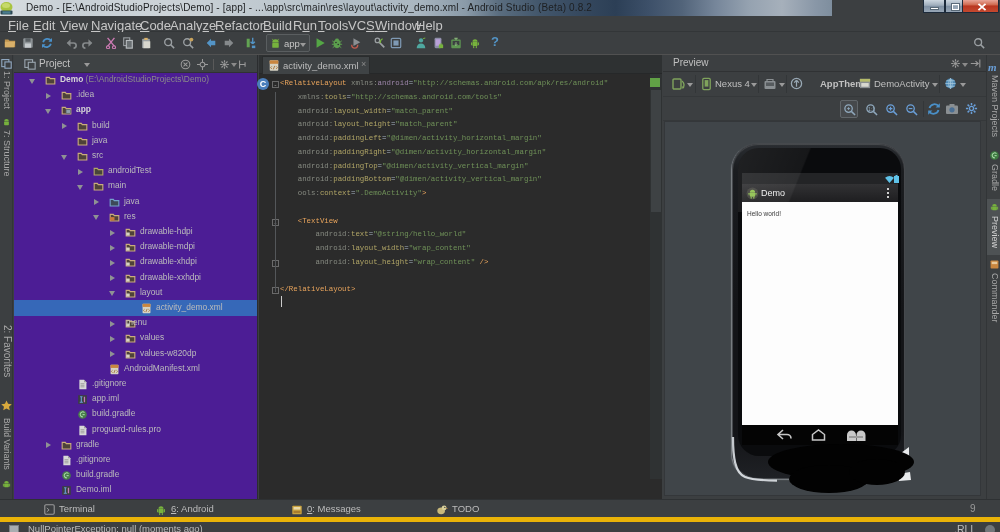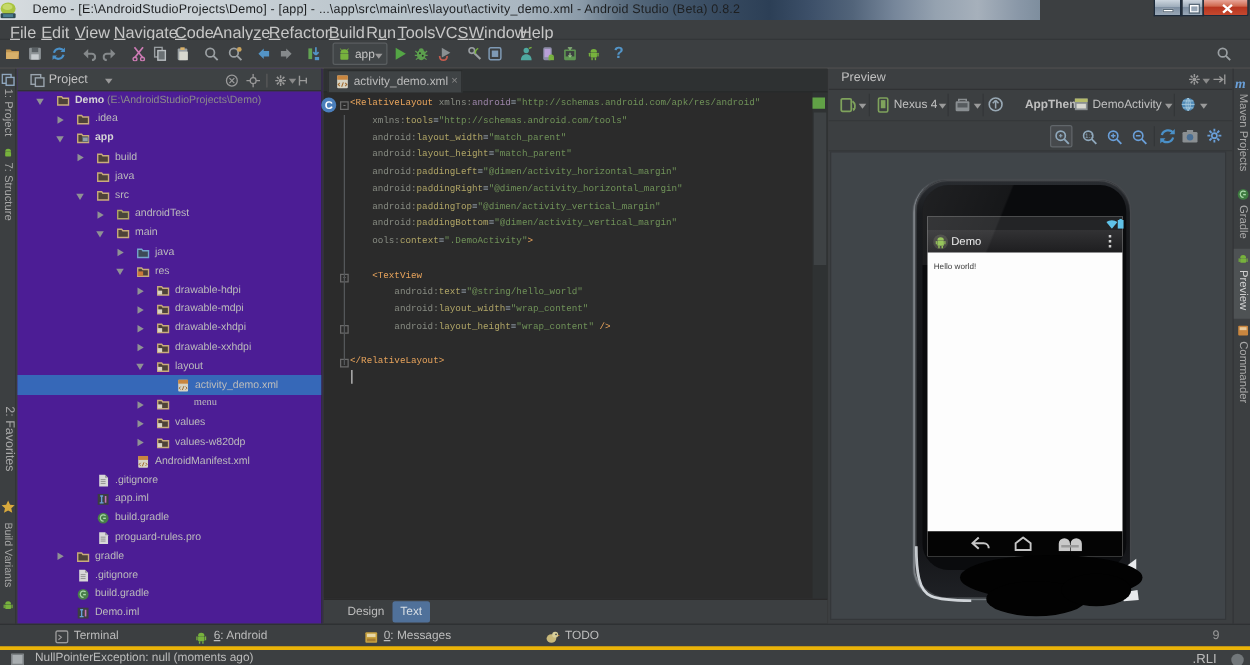--- a/index.html
+++ b/index.html
@@ -44,21 +44,21 @@
 
 #preview{left:663px;top:55px;width:323px;height:444px;background:#3C3F41;}
 #pvhead{position:absolute;left:0;top:0;width:323px;height:17px;border-bottom:1px solid #303234;color:#c0c0c0;font-size:10px;}
 #pvtb1{position:absolute;left:0;top:17px;width:323px;height:25px;border-bottom:1px solid #35383a;font-size:9.5px;color:#c0c0c0;}
 #pvtb2{position:absolute;left:0;top:42px;width:323px;height:24px;border-bottom:1px solid #35383a;}
 #canvas{position:absolute;left:1px;top:66px;width:317px;height:375px;background:#404549;border:1px solid #34373a;}
 
 #rstripe{left:986px;top:55px;width:14px;height:444px;background:#3C3F41;border-left:1px solid #323537;}
 
 #btools{left:0;top:499px;width:1000px;height:18px;background:#3C3F41;border-top:1px solid #2e3133;font-size:9.5px;color:#bcbcbc;}
-#status{left:0;top:517px;width:1000px;height:15px;background:#3C3F41;border-top:3px solid #eab308;font-size:9.5px;color:#bcbcbc;}
+#status{left:0;top:517px;width:1000px;height:15px;background:#3C3F41;border-top:5px solid #eab308;font-size:9.5px;color:#bcbcbc;}
 
 #phone{position:absolute;left:67px;top:21px;width:173px;height:336px;background:linear-gradient(180deg,#2a2d31 0%,#1a1c1f 8%,#131417 50%,#131417 86%,#1f2125 100%);border-radius:26px;border:1px solid #46494d;box-shadow:inset 0 1px 1px rgba(255,255,255,.15), -1px 1px 1px rgba(200,205,210,.45);}
 #pglass{position:absolute;left:5px;top:4px;width:163px;height:308px;border-radius:21px;background:#0a0b0d;}
 #pscreen{position:absolute;left:9px;top:29px;width:156px;height:272px;background:#fdfdfd;}
 #pstatus{position:absolute;left:0;top:0;width:156px;height:11px;background:#232426;}
 #paction{position:absolute;left:0;top:11px;width:156px;height:18px;background:linear-gradient(180deg,#323234,#1e1e20);}
 #pnav{position:absolute;left:0;top:252px;width:156px;height:20px;background:#040404;}
 .pvi{position:absolute;font-size:9.5px;color:#c0c0c0;white-space:nowrap;}
 .dd{display:inline-block;width:0;height:0;border-top:4px solid #9a9a9a;border-left:3px solid transparent;border-right:3px solid transparent;vertical-align:2px;}
 .zbtn{position:absolute;top:3px;width:18px;height:18px;}
@@ -391,21 +391,21 @@
             <path d="M4.5 8L3 9.5 4.5 11M9.5 8L11 9.5 9.5 11M7.8 7.5l-1.6 4" stroke="#a06a2e" stroke-width="1" fill="none"></path>
           </svg>
           <span class="lbl" style="left:142px;">activity_demo.xml</span>
         </div>
 <div class="tree-row" style="top:261.2px">
           <span class="arrow arr-r" style="left:96px"></span>
           <svg class="ticon" style="left:110px" viewBox="0 0 14 14">
             <path d="M1.5 3h4l1.2 1.6h5.8v6.9H1.5z" fill="#4e4239" stroke="#c9ac7c" stroke-width="1.4"></path>
             <rect x="1.5" y="7" width="4.5" height="4" fill="#d8d2c2"></rect>
           </svg>
-          <span class="lbl" style="left:141px;font-family:Liberation Serif, serif;">menu</span>
+          <span class="lbl" style="left:112px;">menu</span>
         </div>
 <div class="tree-row" style="top:276.4px">
           <span class="arrow arr-r" style="left:96px"></span>
           <svg class="ticon" style="left:110px" viewBox="0 0 14 14">
             <path d="M1.5 3h4l1.2 1.6h5.8v6.9H1.5z" fill="#4e4239" stroke="#c9ac7c" stroke-width="1.4"></path>
             <rect x="1.5" y="7" width="4.5" height="4" fill="#d8d2c2"></rect>
           </svg>
           <span class="lbl" style="left:126px;text-align:center;">values</span>
         </div>
 <div class="tree-row" style="top:291.6px">
@@ -522,24 +522,20 @@
     <span class="c-pre">android:</span><span class="c-att">paddingTop</span>=<span class="c-val">"@dimen/activity_vertical_margin"</span>
     <span class="c-pre">android:</span><span class="c-att">paddingBottom</span>=<span class="c-val">"@dimen/activity_vertical_margin"</span>
     <span class="c-pre">ools:</span><span class="c-att">context</span>=<span class="c-val">".DemoActivity"</span><span class="c-tag">&gt;</span>
 
     <span class="c-tag">&lt;TextView</span>
         <span class="c-pre">android:</span><span class="c-att">text</span>=<span class="c-val">"@string/hello_world"</span>
         <span class="c-pre">android:</span><span class="c-att">layout_width</span>=<span class="c-val">"wrap_content"</span>
         <span class="c-pre">android:</span><span class="c-att">layout_height</span>=<span class="c-val">"wrap_content"</span> <span class="c-tag">/&gt;</span>
 
 <span class="c-tag">&lt;/RelativeLayout&gt;</span></div>
-  <div id="designbar">
-    <span style="position:absolute;left:19px;top:4px;">Design</span>
-    <div style="position:absolute;left:55px;top:1px;width:30px;height:17px;background:#50719a;border-radius:2px;color:#d8dee4;text-align:center;line-height:17px;">Text</div>
-  </div>
 </div>
 <div class="abs" id="preview">
   <div id="pvhead">
     <span style="position:absolute;left:10px;top:2px;">Preview</span>
     <svg style="position:absolute;left:287px;top:3px;width:11px;height:11px" viewBox="0 0 14 14">
           <circle cx="7" cy="7" r="2" fill="#9a9a9a"></circle>
           <path d="M7 1.5v3M7 9.5v3M1.5 7h3M9.5 7h3M3.2 3.2l2 2M10.8 3.2l-2 2M3.2 10.8l2-2M10.8 10.8l-2-2" stroke="#9a9a9a" stroke-width="1.5"></path>
         </svg>
     <span class="dd" style="position:absolute;left:299px;top:8px;border-top-color:#8a8a8a;"></span>
     <svg style="position:absolute;left:307px;top:3px;width:11px;height:11px" viewBox="0 0 14 14">

